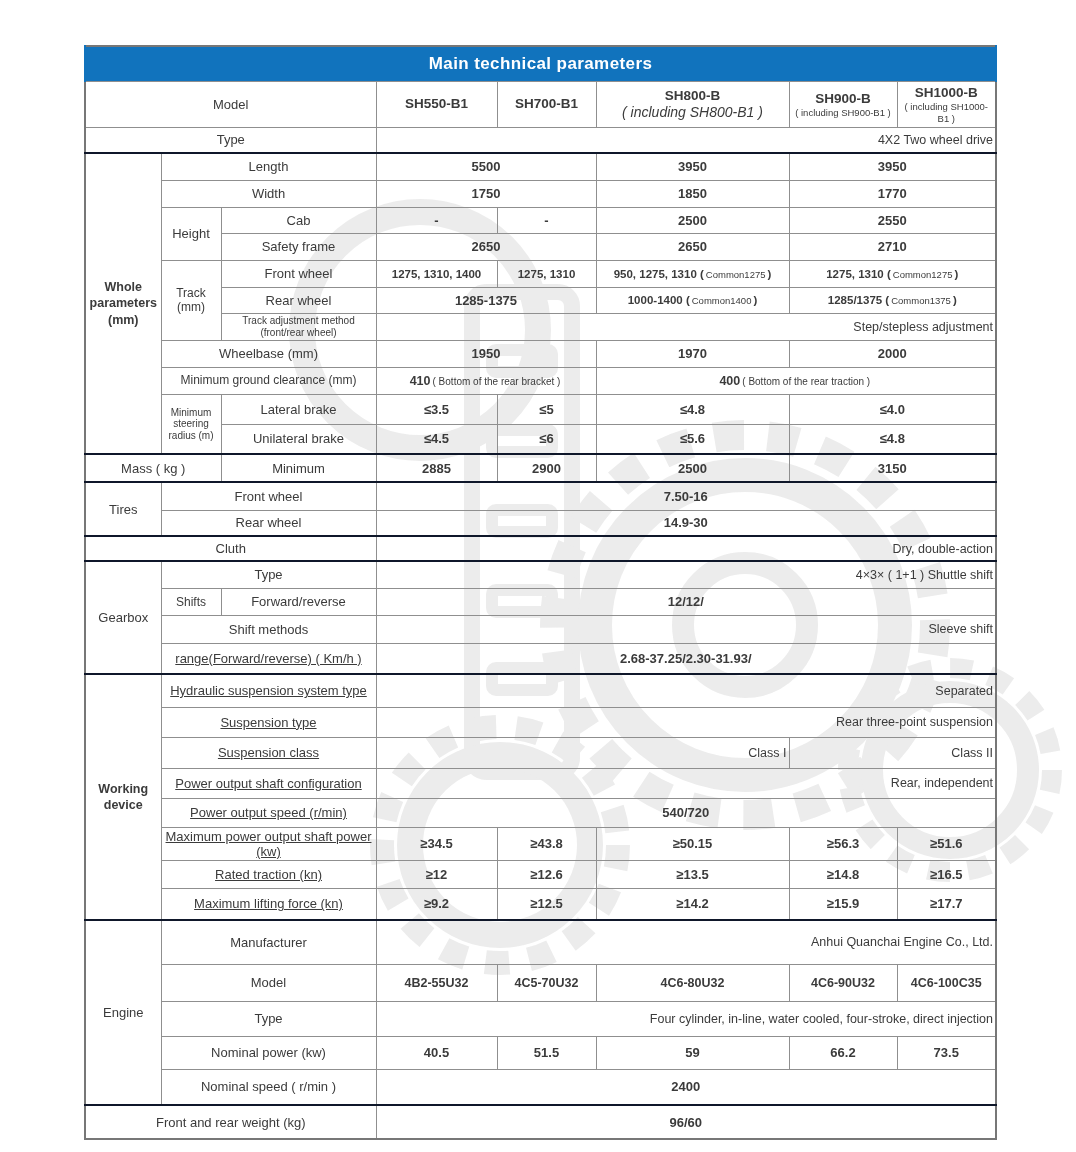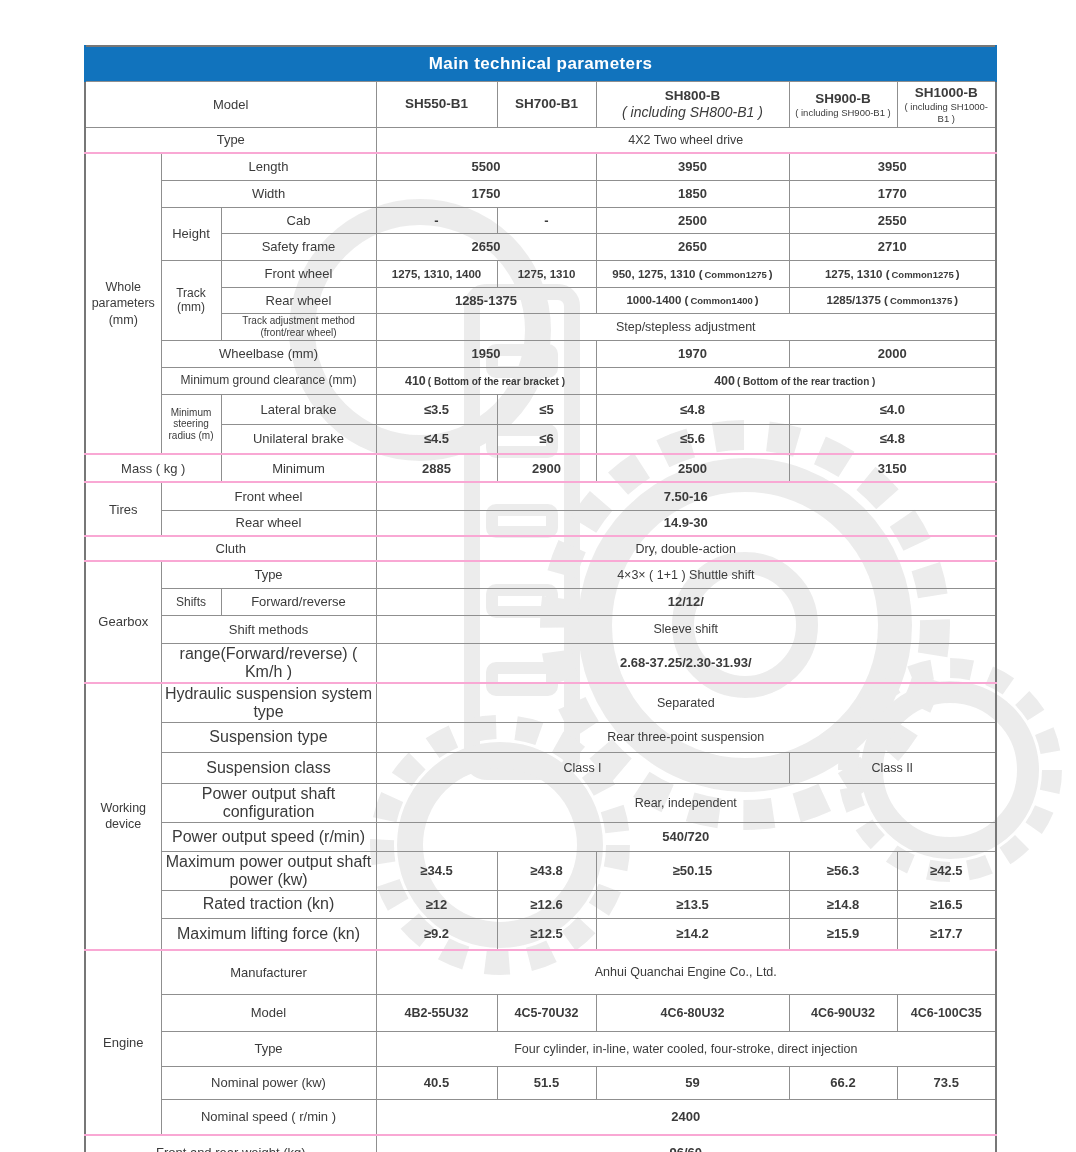--- a/index.html
+++ b/index.html
@@ -3,30 +3,30 @@
 <meta charset="utf-8">
 <style>
   html,body{margin:0;padding:0;}
   body{width:1076px;height:1152px;background:#ffffff;font-family:"Liberation Sans","DejaVu Sans",sans-serif;}
   .page{position:relative;width:1076px;height:1152px;background:#ffffff;overflow:hidden;}
   .watermark{position:absolute;left:0;top:0;z-index:0;}
   table.spec{position:absolute;left:84px;top:45px;width:911px;z-index:1;
              border-collapse:collapse;table-layout:fixed;color:#3b3b3b;
              border:2px solid #777777;background:transparent;}
   td{border:1px solid #8f8f8f;text-align:center;vertical-align:middle;padding:1px 2px;overflow:hidden;}
-  tr.sec > td{border-top:2px solid #f9a8d4;}
+  tr.sec > td{border-top:2px solid #0f172a;}
   .title-row td{background:#1173bd;color:#ffffff;font-weight:bold;font-size:17px;letter-spacing:.4px;border-left:2px solid #1173bd;border-right:2px solid #1173bd;}
   .l{font-size:13px;margin-top:8px;}
   .l2{font-size:10px;line-height:1.15;}
-  .l3{font-size:16px;}
-  .wp{font-size:12.5px;line-height:1.3;padding:1px 3px;}
+  .l3{font-size:13px;text-decoration:underline;}
+  .wp{font-size:12.5px;line-height:1.3;padding:1px 3px;font-weight:bold;}
   .v{font-weight:bold;font-size:13px;}
   .vm{font-weight:bold;font-size:11.5px;}
-  .t{font-size:12.5px;}
-  .note{font-size:9.5px;font-weight:bold;margin:0 2px;}
+  .t{font-size:12.5px;text-align:right;}
+  .note{font-size:9.5px;font-weight:normal;margin:0 2px;}
   .mname{font-weight:bold;font-size:13.5px;line-height:1.3;}
   .msub{font-size:9.5px;line-height:1.2;}
   .msub-lg{font-size:14px;font-style:italic;}
 </style>
 </head>
 <body>
 
 <div class="page">
 
   <svg class="watermark" width="1076" height="1152" viewBox="0 0 1076 1152">
@@ -228,21 +228,21 @@
     <tr style="height:29px">
       <td colspan="2" class="l3">Power output speed (r/min)</td>
       <td colspan="5" class="v">540/720</td>
     </tr>
     <tr style="height:30px">
       <td colspan="2" class="l3">Maximum power output shaft power (kw)</td>
       <td class="v">≥34.5</td>
       <td class="v">≥43.8</td>
       <td class="v">≥50.15</td>
       <td class="v">≥56.3</td>
-      <td class="v">≥42.5</td>
+      <td class="v">≥51.6</td>
     </tr>
     <tr style="height:28px">
       <td colspan="2" class="l3">Rated traction (kn)</td>
       <td class="v">≥12</td>
       <td class="v">≥12.6</td>
       <td class="v">≥13.5</td>
       <td class="v">≥14.8</td>
       <td class="v">≥16.5</td>
     </tr>
     <tr style="height:32px">

